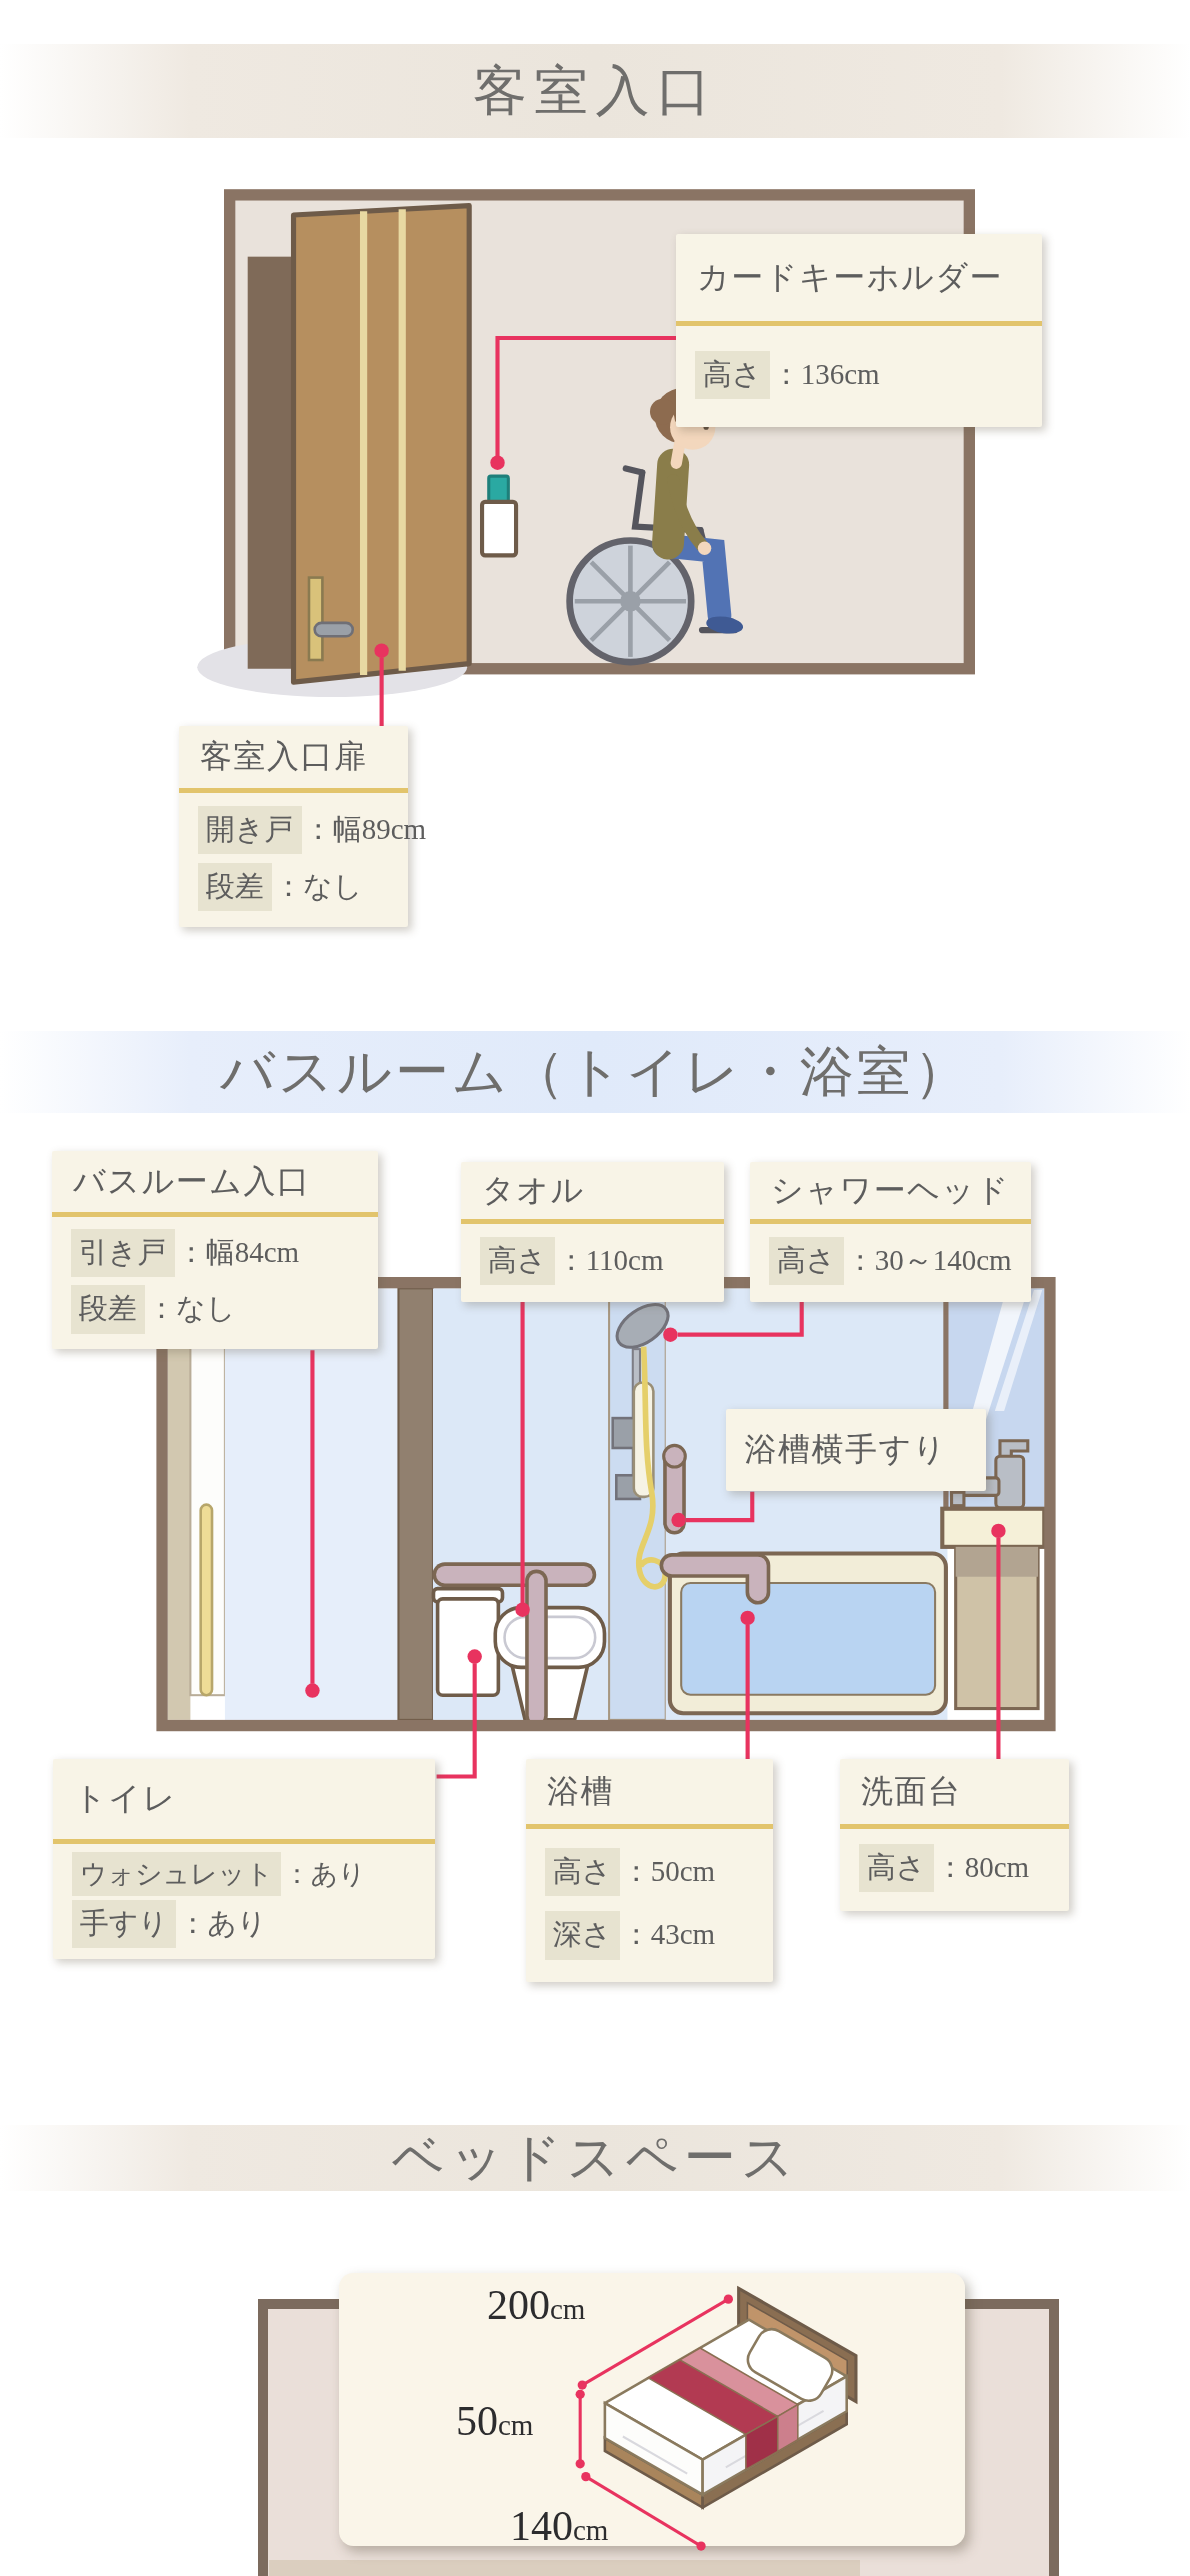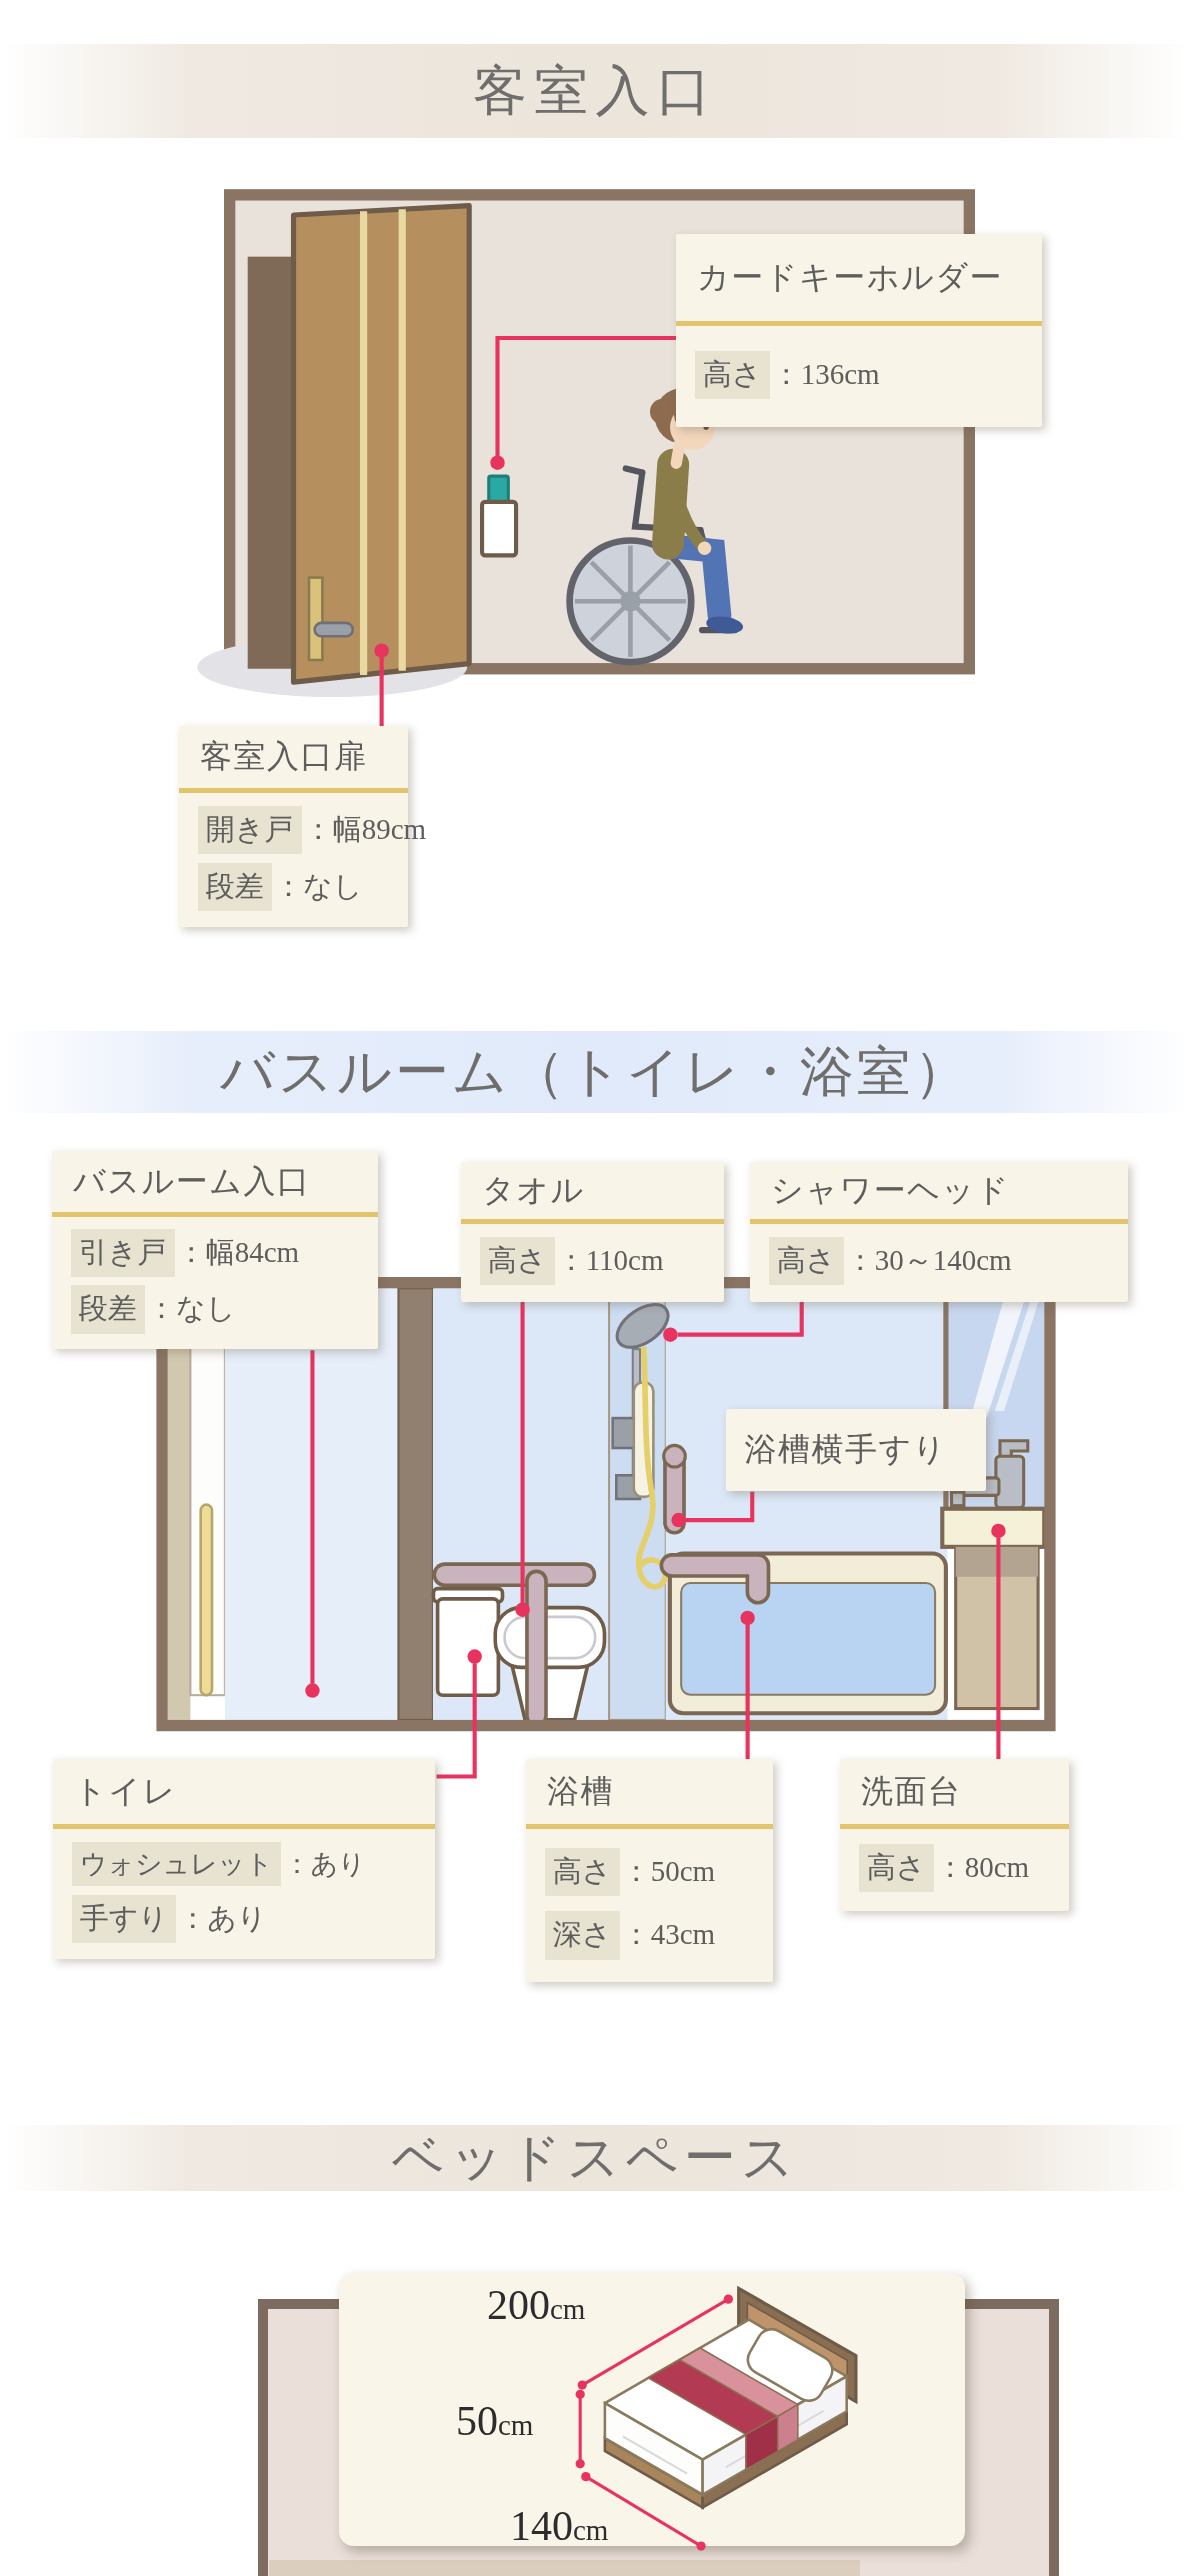--- a/index.html
+++ b/index.html
@@ -226,37 +226,37 @@
     <div class="t" style="height:57px;">タオル</div>
     <div class="dv"></div>
     <div class="rows">
       <div class="row">
         <span class="chip">高さ</span>
         <span class="val">：110cm</span>
       </div>
     </div>
   </div>
 
-  <div class="card" style="left:750px;top:1162px;width:378px;height:140px;">
+  <div class="card" style="left:750px;top:1162px;width:281px;height:140px;">
     <div class="t" style="height:57px;">シャワーヘッド</div>
     <div class="dv"></div>
     <div class="rows">
       <div class="row">
         <span class="chip">高さ</span>
         <span class="val">：30～140cm</span>
       </div>
     </div>
   </div>
 
   <div class="card" style="left:726px;top:1409px;width:260px;height:82px;justify-content:center;">
     <div class="t" style="height:86px;padding-left:18.5px;">浴槽横手すり</div>
   </div>
 
   <div class="card" style="left:53px;top:1759px;width:382px;height:200px;">
-    <div class="t" style="height:65px;">トイレ</div>
+    <div class="t" style="height:80px;">トイレ</div>
     <div class="dv"></div>
     <div class="rows">
       <div class="row" style="font-size:27px;">
         <span class="chip">ウォシュレット</span>
         <span class="val">：あり</span>
       </div>
       <div class="row">
         <span class="chip">手すり</span>
         <span class="val">：あり</span>
       </div>

